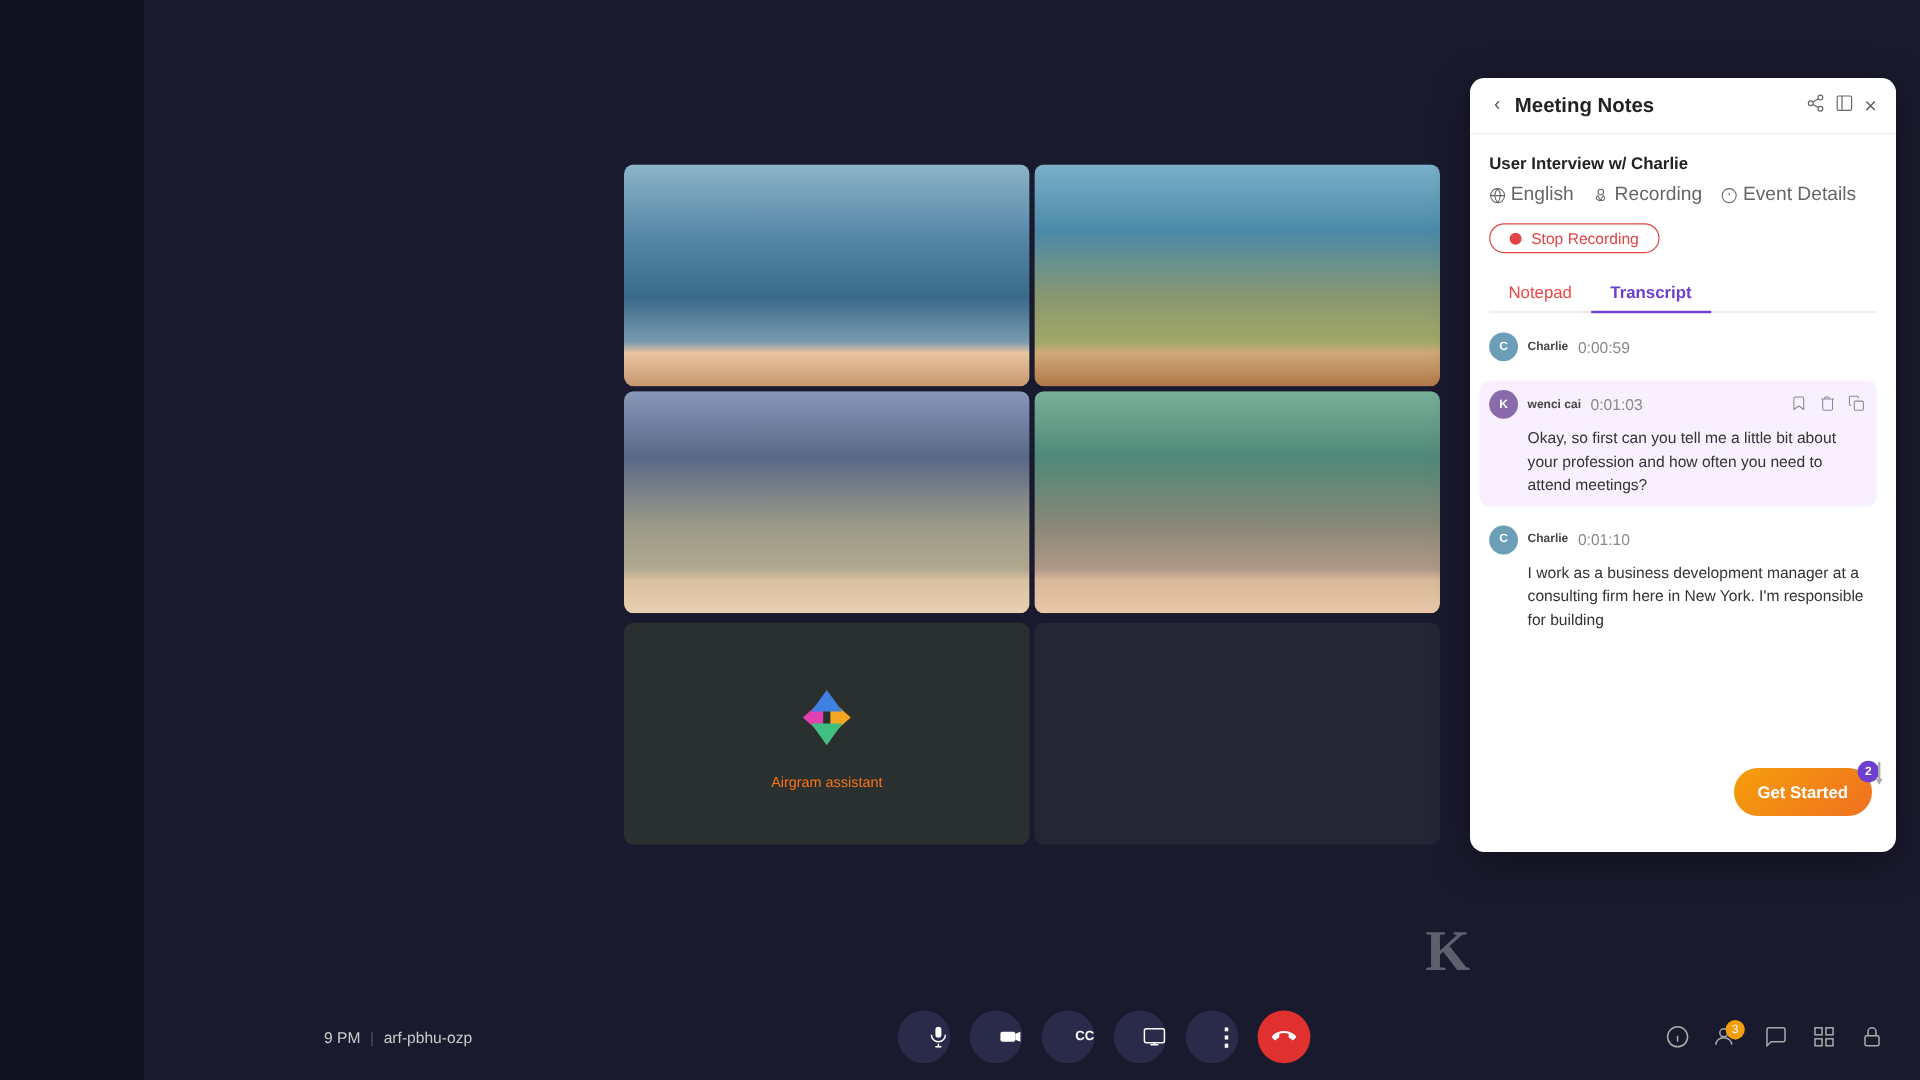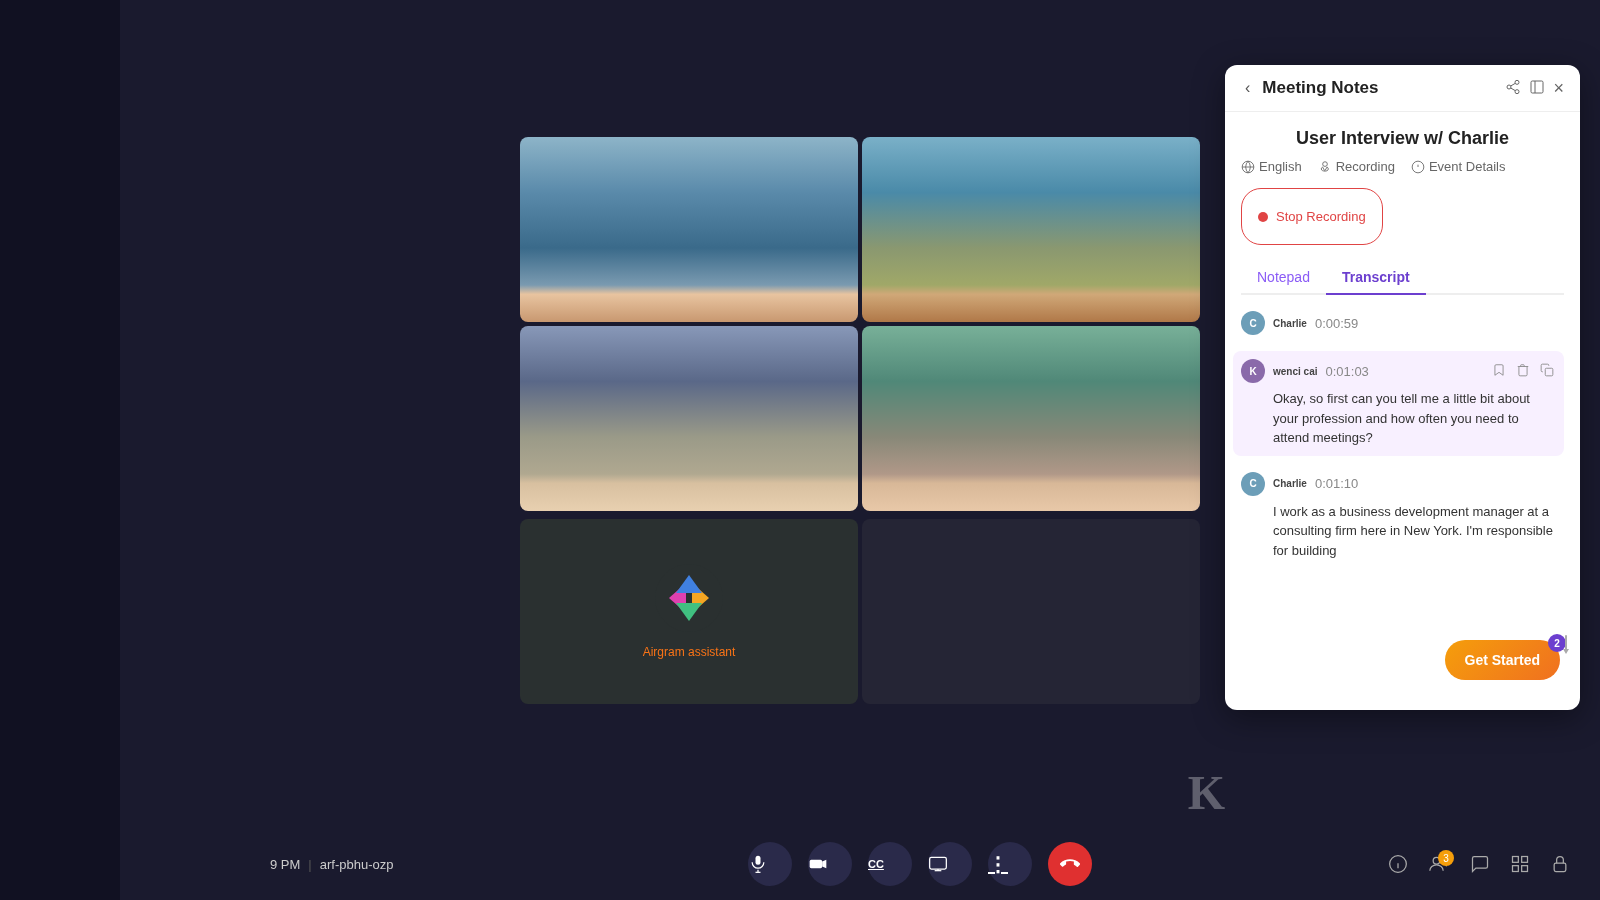--- a/index.html
+++ b/index.html
@@ -145,24 +145,23 @@
 
     .toolbar-btn {
       width: 44px;
       height: 44px;
       border-radius: 50%;
       background: #2a2a4a;
       border: none;
       cursor: pointer;
       display: flex;
       align-items: center;
-      justify-content: flex-start;
+      justify-content: flex-end;
       color: white;
       font-size: 18px;
-      text-decoration: underline;
     }
 
     .toolbar-btn-end {
       background: #e03030;
       width: 44px;
       height: 44px;
       border-radius: 50%;
       border: none;
       cursor: pointer;
       display: flex;
@@ -264,49 +263,48 @@
     }
 
     
     .panel-body {
       flex: 1;
       overflow-y: auto;
       padding: 16px;
     }
 
     .meeting-title {
-      font-size: 18px;
+      font-size: 14px;
       font-weight: 600;
       color: #222;
       margin-bottom: 10px;
-      text-align: center;
     }
 
     .meeting-meta {
       display: flex;
       gap: 16px;
       margin-bottom: 14px;
-      font-size: 13px;
+      font-size: 16px;
       color: #666;
     }
 
     .meta-item {
       display: flex;
       align-items: center;
       gap: 4px;
     }
 
     .stop-recording-btn {
       display: flex;
       align-items: center;
       gap: 8px;
       border: 1.5px solid #e04444;
       background: white;
       color: #e04444;
-      padding: 20px 16px;
+      padding: 4px 16px;
       border-radius: 20px;
       cursor: pointer;
       font-size: 13px;
       font-weight: 500;
       margin-bottom: 16px;
     }
 
     .record-dot {
       width: 10px;
       height: 10px;
@@ -318,21 +316,21 @@
     .tabs {
       display: flex;
       border-bottom: 2px solid #eee;
       margin-bottom: 16px;
     }
 
     .tab {
       padding: 8px 16px;
       cursor: pointer;
       font-size: 14px;
-      color: #8b5cf6;
+      color: #ef4444;
       border-bottom: 2px solid transparent;
       margin-bottom: -2px;
       background: none;
       border-top: none;
       border-left: none;
       border-right: none;
     }
 
     .tab.active {
       color: #6c3fcf;

